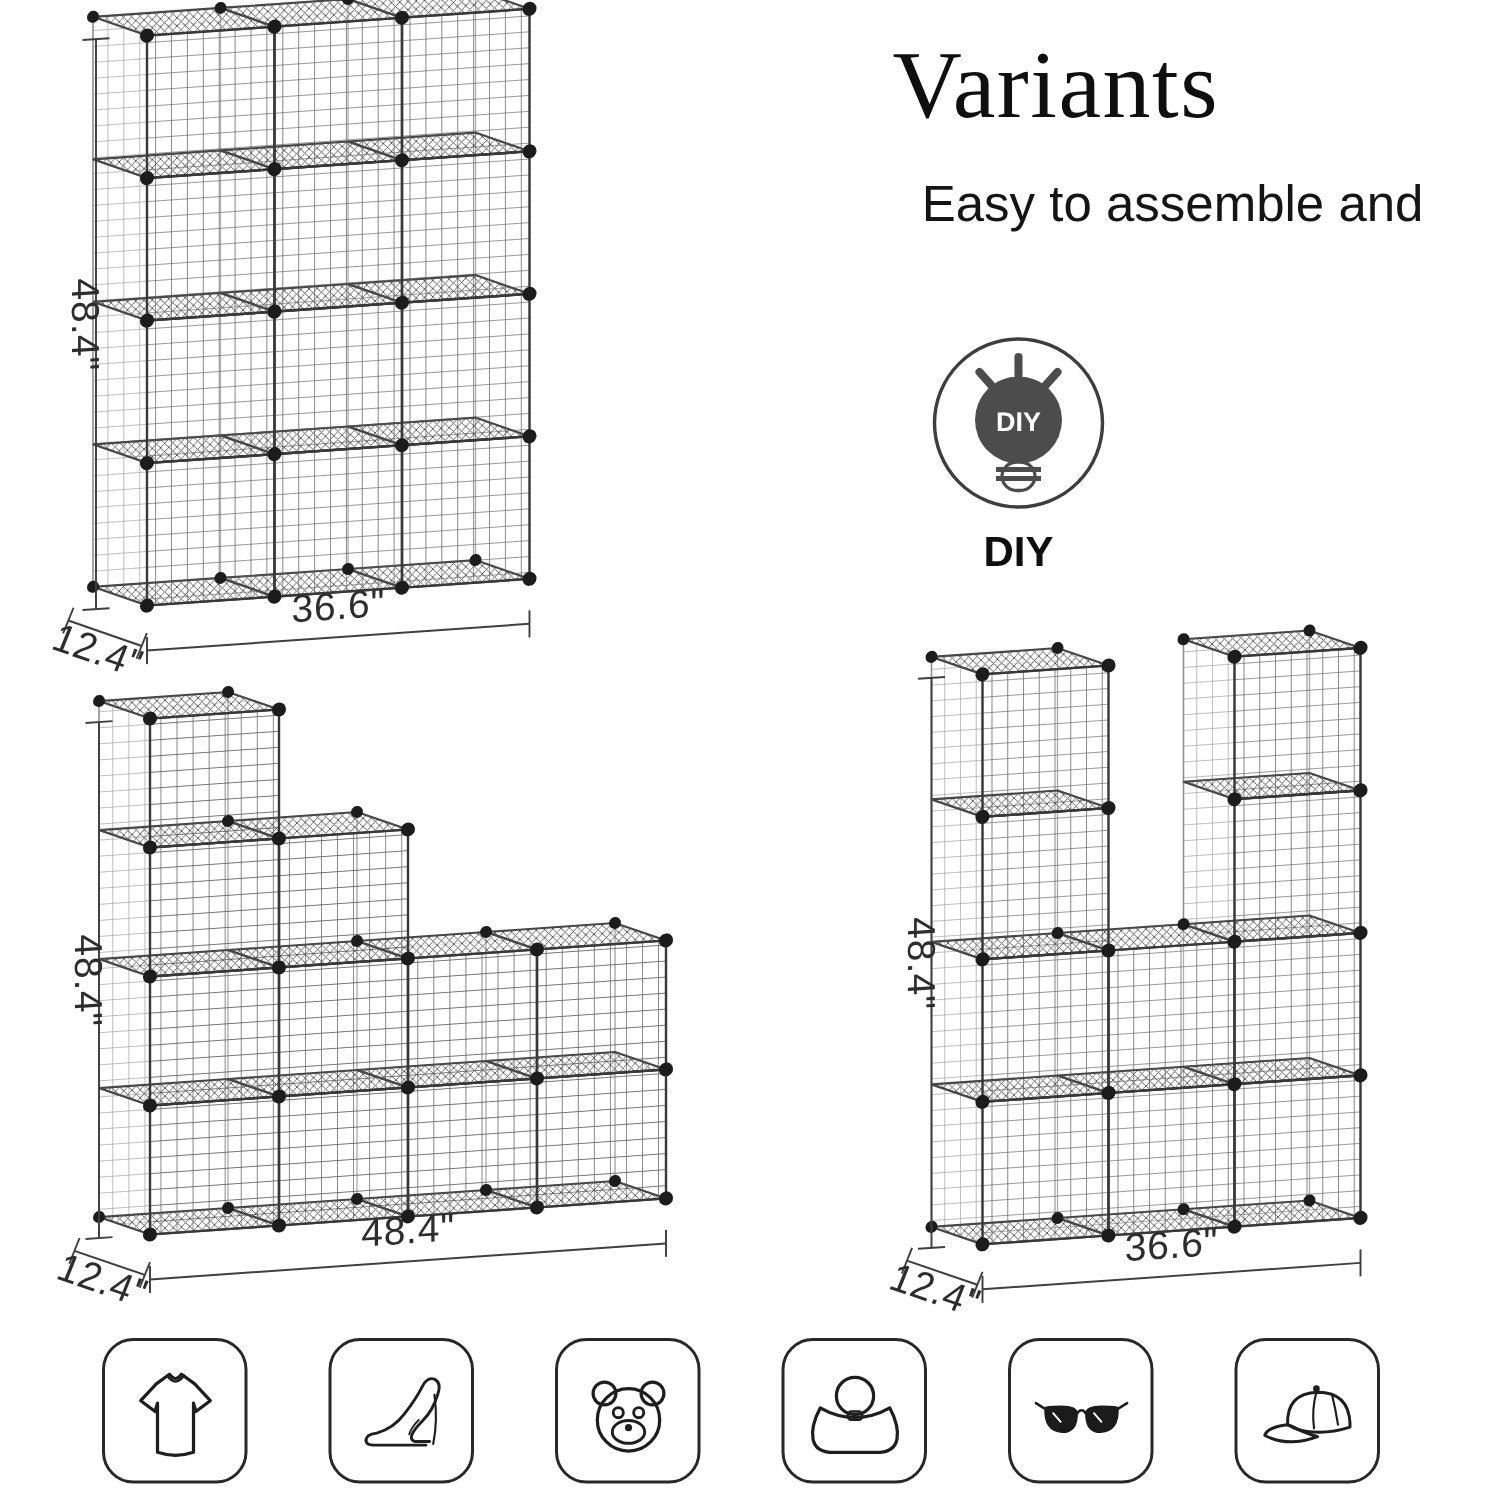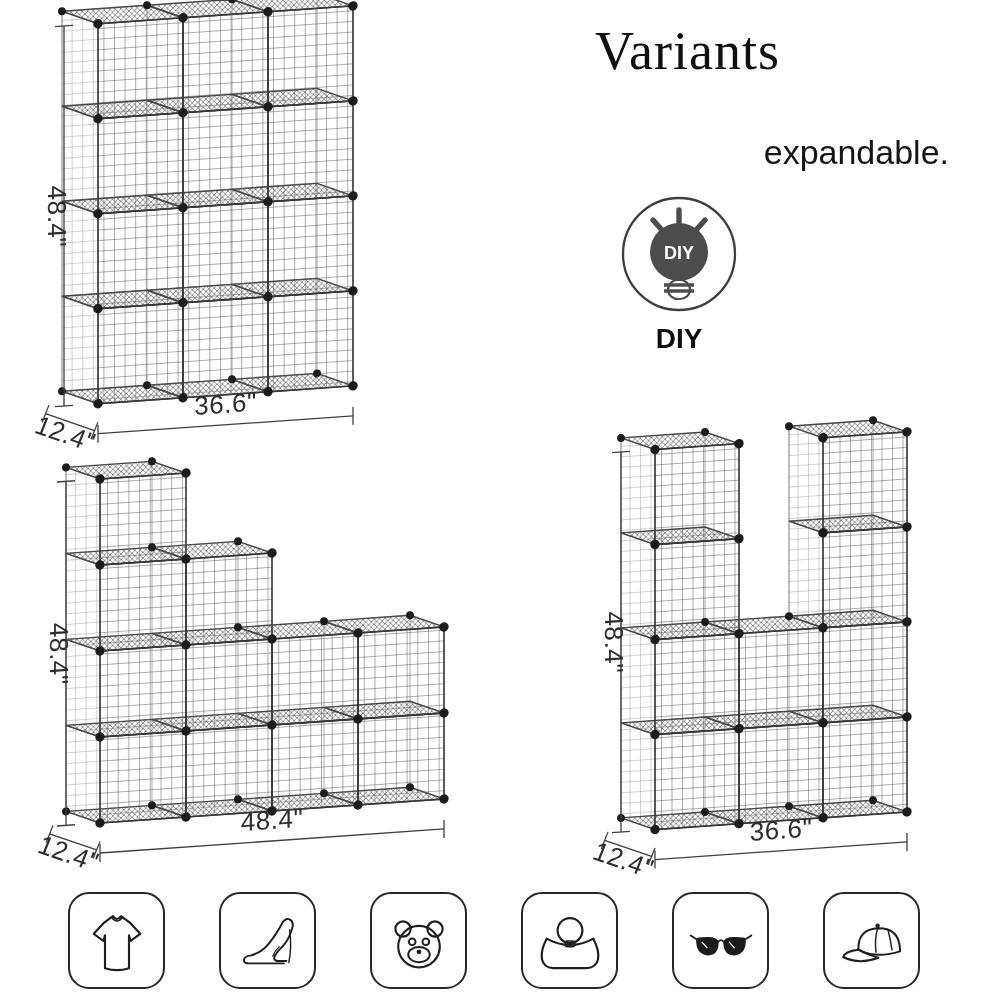--- a/index.html
+++ b/index.html
@@ -2,22 +2,22 @@
 <html><head>
 <meta charset="utf-8">
 <style>
   html,body{margin:0;padding:0;background:#fff;}
   .stage{position:relative;width:1000px;height:1000px;background:#ffffff;overflow:hidden;
          font-family:"Liberation Sans",sans-serif;}
   svg.unit{position:absolute;pointer-events:none;}
   .dimline{stroke:#3f3f3f;stroke-width:1.3;fill:none;}
   .dimtext{fill:#2d2d2d;font-size:26px;font-family:"Liberation Sans",sans-serif;letter-spacing:.5px;}
   .hero{position:absolute;left:583px;top:20px;width:366px;}
-  .hero h1{font-family:"Liberation Serif","DejaVu Serif",serif;font-weight:400;font-size:54px;
-           margin:0 0 4px 12px;color:#0f0f0f;letter-spacing:1px;}
+  .hero h1{font-family:"Liberation Serif","DejaVu Serif",serif;font-weight:400;font-size:64px;
+           margin:0 0 20px 12px;color:#0f0f0f;letter-spacing:1px;}
   .hero p{font-size:34px;margin:0;color:#151515;text-align:right;line-height:1.3;}
   .feature{position:absolute;width:124px;}
   .feature .flabel{text-align:center;font-weight:700;font-size:28px;color:#0e0e0e;margin-top:3px;}
   .cat-row{position:absolute;left:68px;top:892px;width:852px;height:98px;
            display:flex;justify-content:space-between;}
   .cat{width:97px;height:97px;border:2.6px solid #282828;border-radius:21px;background:#fff;
        display:flex;align-items:center;justify-content:center;box-sizing:border-box;}
   .cat svg{width:80px;height:80px;}
   .ink{stroke:#1e1e1e;fill:none;stroke-width:2.7;stroke-linecap:round;stroke-linejoin:round;}
 </style>
@@ -332,25 +332,25 @@
         <text x="204" y="446" text-anchor="middle" class="dimtext">36.6"</text>
         <line x1="27.627758374065323" y1="435.3763819235626" x2="74.57325175271136" y2="454.7068791971227" class="dimline"></line>
         <line x1="-9" y1="0" x2="9" y2="0" class="dimline" transform="translate(27.627758374065323,435.3763819235626) rotate(112.38013505195957)"></line>
         <line x1="-9" y1="0" x2="9" y2="0" class="dimline" transform="translate(74.57325175271136,454.7068791971227) rotate(112.38013505195957)"></line>
         <text x="43.10475915304815" y="464.4598706283117" text-anchor="middle" class="dimtext" transform="rotate(22.380135051959574 43.10475915304815 464.4598706283117)">12.4"</text>
       </g>
   </svg>
 
   <div class="hero">
     <h1>Variants</h1>
-    <p><br>
-      <span>expandable.</span></p>
+    <p><span>Easy to assemble and</span><br>
+      </p>
   </div>
 
-  <div class="feature" style="left:617px;top:192px">
+  <div class="feature" style="left:617px;top:220px">
     <svg width="124" height="124" viewBox="0 0 124 124">
       <circle cx="62" cy="62" r="56" fill="none" stroke="#3e3e3e" stroke-width="2.3"></circle>
       <path d="M36,28 L44,37 M62,18 L62,30 M88,28 L80,37" stroke="#4c4c4c" stroke-width="5.4" stroke-linecap="round" fill="none"></path>
       <circle cx="62" cy="60" r="29" fill="#4c4c4c"></circle>
       <text x="62" y="67" text-anchor="middle" font-size="18" font-weight="bold" fill="#ffffff" font-family="Liberation Sans, sans-serif">DIY</text>
       <rect x="51" y="88" width="22" height="19" rx="10" fill="#ffffff" stroke="#4c4c4c" stroke-width="2.2"></rect>
       <path d="M47,93 H77 M47,99 H77" stroke="#4c4c4c" stroke-width="3.4"></path>
     </svg>
     <div class="flabel">DIY</div>
   </div>

